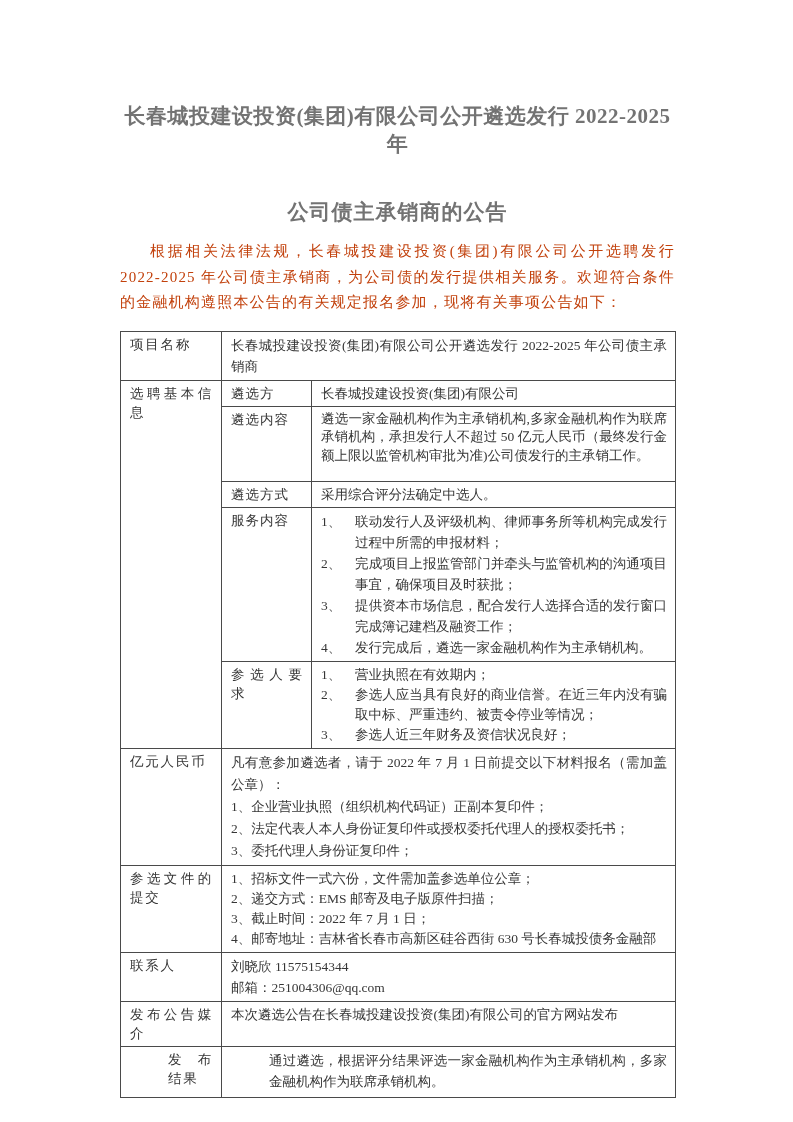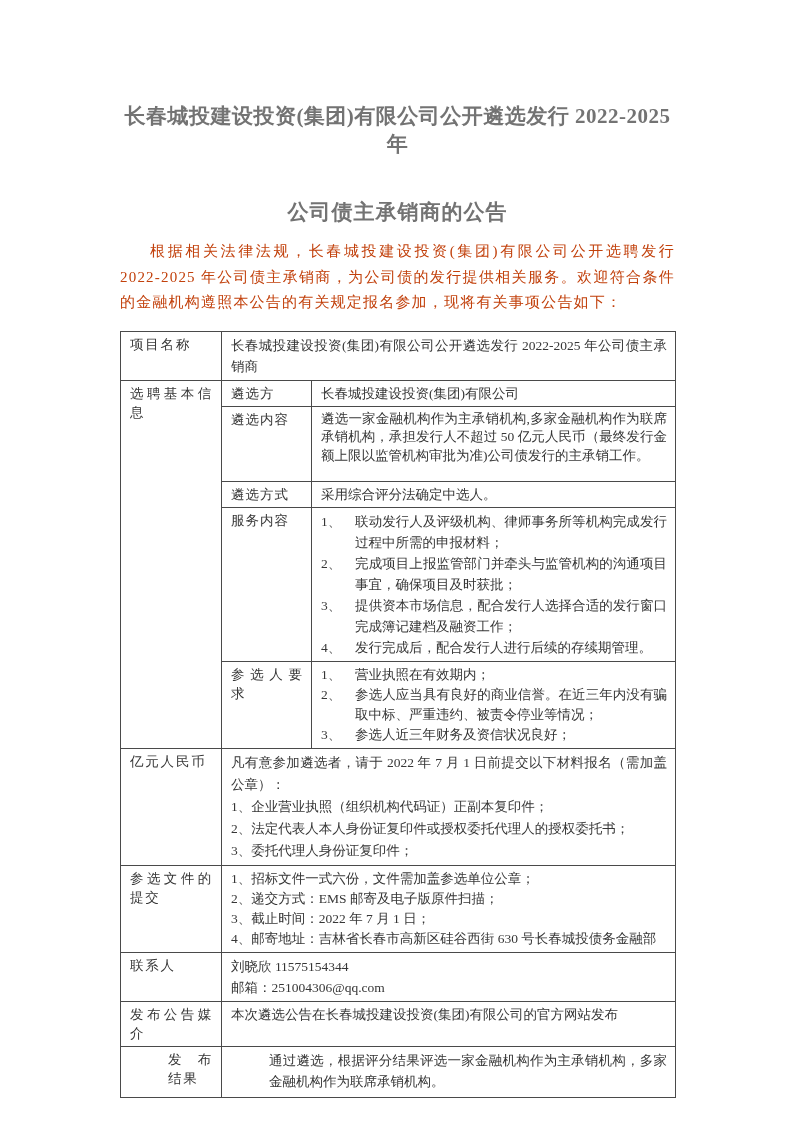--- a/index.html
+++ b/index.html
@@ -107,21 +107,21 @@
       <td class="sub">遴选方式</td>
       <td class="val">采用综合评分法确定中选人。</td>
     </tr>
 
     <tr class="r-service">
       <td class="sub">服务内容</td>
       <td class="val">
         <div class="hitem"><span class="hnum">1、</span><span>联动发行人及评级机构、律师事务所等机构完成发行过程中所需的申报材料；</span></div>
         <div class="hitem"><span class="hnum">2、</span><span>完成项目上报监管部门并牵头与监管机构的沟通项目事宜，确保项目及时获批；</span></div>
         <div class="hitem"><span class="hnum">3、</span><span>提供资本市场信息，配合发行人选择合适的发行窗口完成簿记建档及融资工作；</span></div>
-        <div class="hitem"><span class="hnum">4、</span><span>发行完成后，配合发行人进行后续的存续期管理。</span></div>
+        <div class="hitem"><span class="hnum">4、</span><span>发行完成后，遴选一家金融机构作为主承销机构。</span></div>
       </td>
     </tr>
 
     <tr class="r-require">
       <td class="sub">参选人要求</td>
       <td class="val">
         <div class="hitem"><span class="hnum">1、</span><span>营业执照在有效期内；</span></div>
         <div class="hitem"><span class="hnum">2、</span><span>参选人应当具有良好的商业信誉。在近三年内没有骗取中标、严重违约、被责令停业等情况；</span></div>
         <div class="hitem"><span class="hnum">3、</span><span>参选人近三年财务及资信状况良好；</span></div>
       </td>

